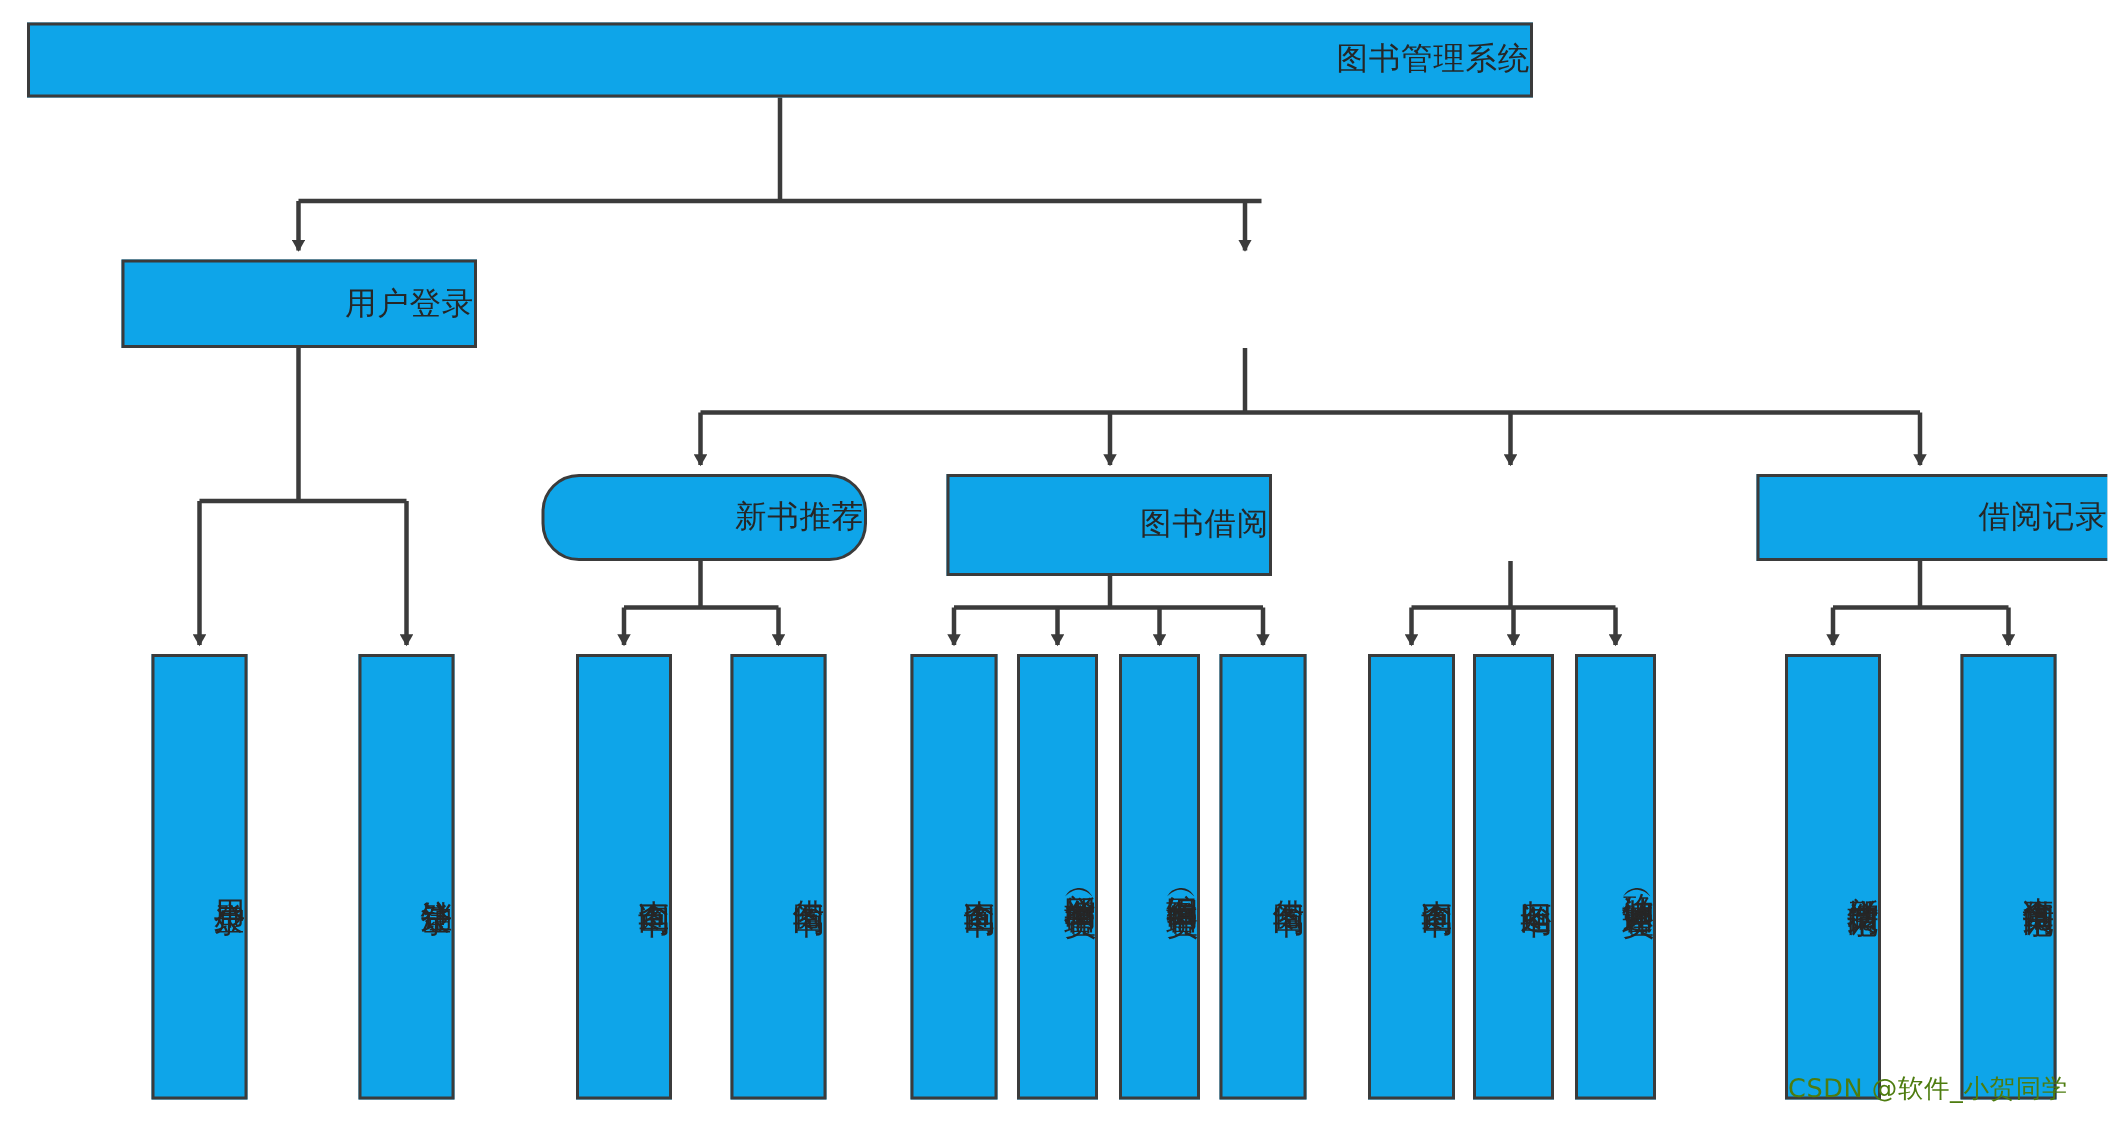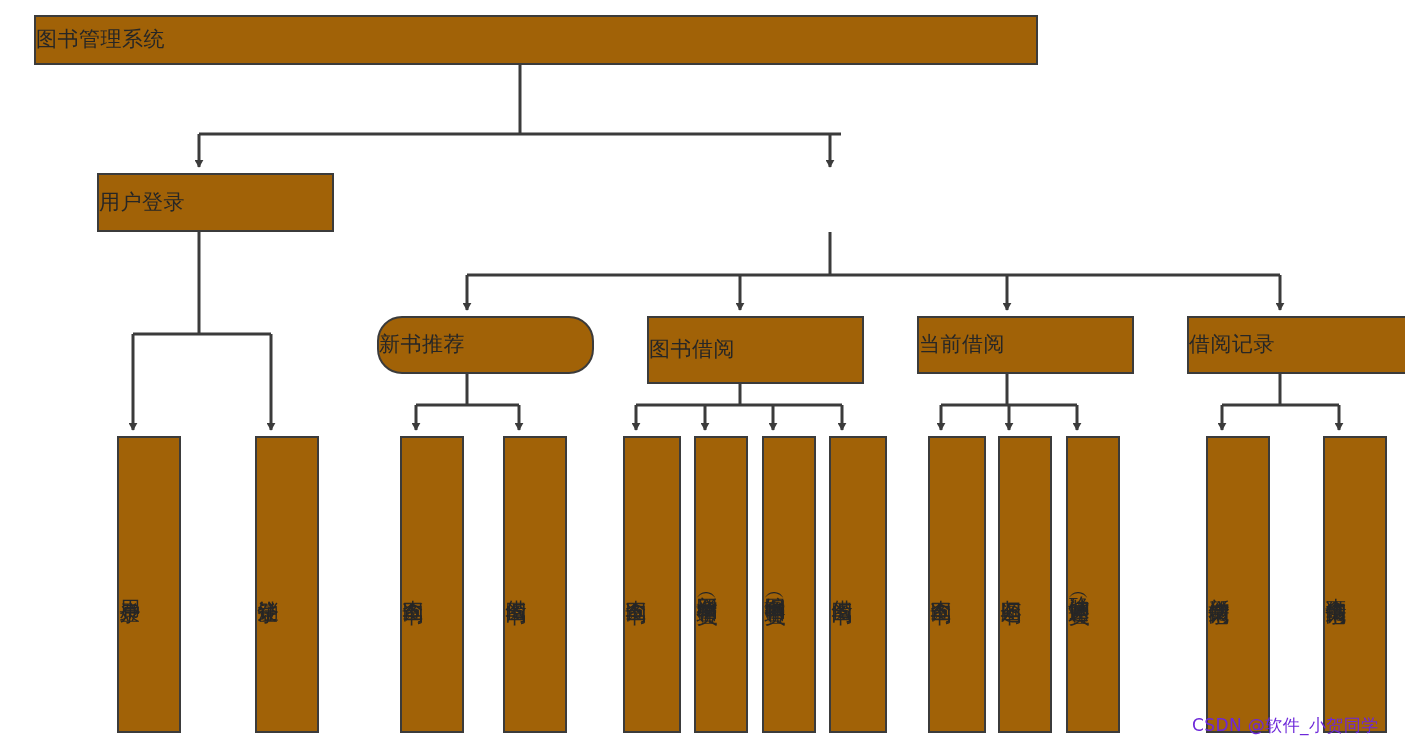--- a/index.html
+++ b/index.html
@@ -20,27 +20,26 @@
   svg.wires {
     position: absolute;
     left: 0;
     top: 0;
     width: 1405px;
     height: 747px;
   }
   .node {
     position: absolute;
     box-sizing: border-box;
-    background: #a16207;
+    background: #0ea5e9;
     border: 2px solid #3b3b3b;
     display: flex;
     align-items: center;
-    justify-content: flex-start;
+    justify-content: flex-end;
     color: #222222;
-    margin-left: 16px;
   }
   .node-label {
     display: block;
     text-align: center;
     line-height: 1.12;
     color: #262626;
   }
   .horiz .node-label {
     writing-mode: horizontal-tb;
     font-size: 21px;
@@ -52,21 +51,21 @@
   .vert .node-label {
     writing-mode: vertical-rl;
     text-orientation: upright;
     font-size: 21px;
     letter-spacing: 1.5px;
     line-height: 1;
   }
   .watermark {
     position: absolute;
     font-size: 17px;
-    color: #6d28d9;
+    color: #4d7c0f;
     white-space: nowrap;
     letter-spacing: 0.4px;
   }
 </style>
 </head>
 <body>
 
 <div id="diagram-root">
 
   <svg class="wires" viewBox="0 0 1405 747">
@@ -126,23 +125,20 @@
   <div class="node horiz" style="left:81px; top:173px; width:237px; height:59px;">
     <span class="node-label">用户登录</span>
   </div>
 
   <div class="node horiz" style="left:361px; top:316px; width:217px; height:58px;border-radius:25px;">
     <span class="node-label">新书推荐</span>
   </div>
   <div class="node horiz" style="left:631px; top:316px; width:217px; height:68px;">
     <span class="node-label">图书借阅</span>
   </div>
-  <div class="node horiz" style="left:901px; top:316px; width:217px; height:58px;">
-    <span class="node-label">当前借阅</span>
-  </div>
   <div class="node horiz" style="left:1171px; top:316px; width:236px; height:58px;">
     <span class="node-label">借阅记录</span>
   </div>
 
   <div class="node vert" style="left:101px; top:436px; width:64px; height:297px;">
     <span class="node-label">用户登录</span>
   </div>
   <div class="node vert" style="left:239px; top:436px; width:64px; height:297px;">
     <span class="node-label">注销登录</span>
   </div>

